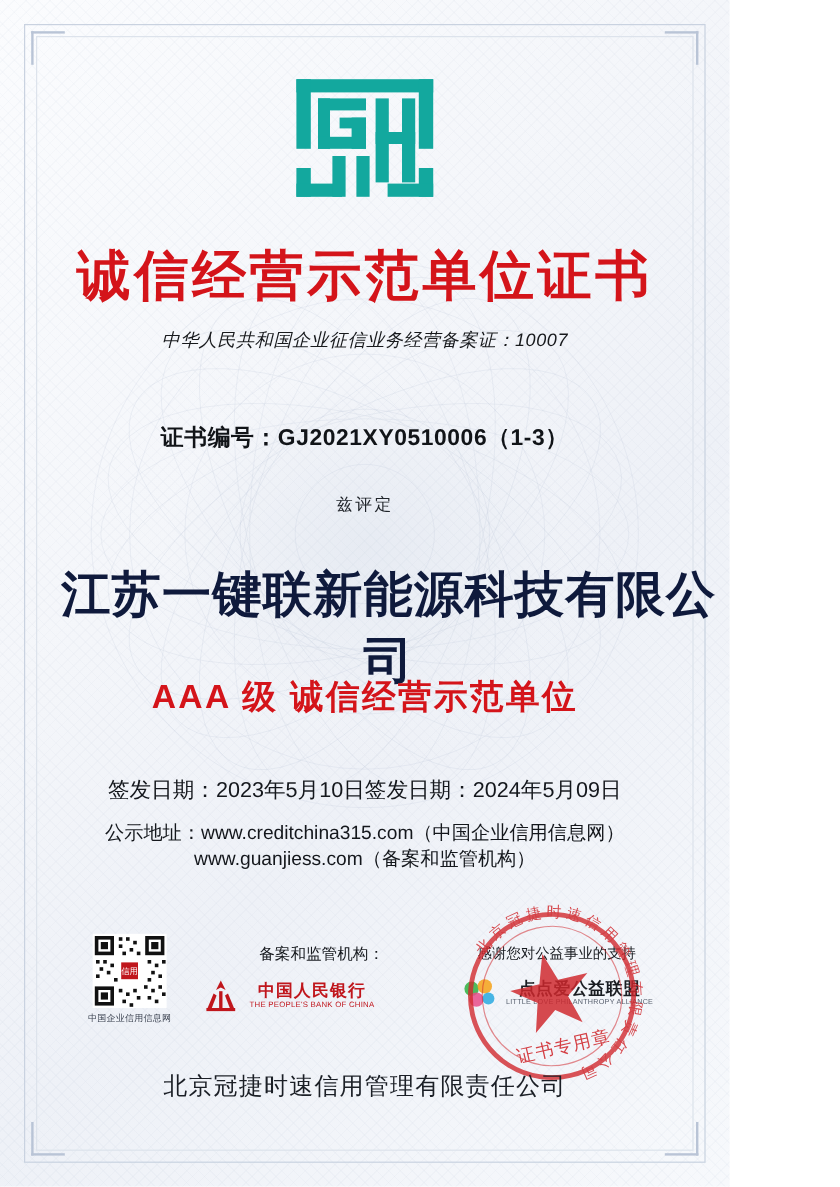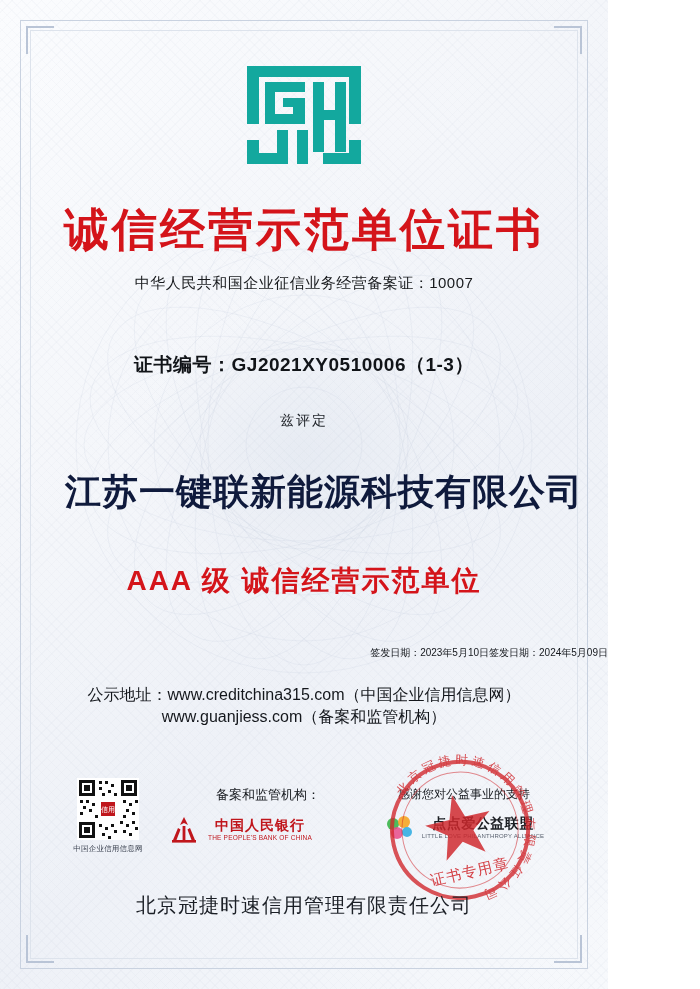--- a/index.html
+++ b/index.html
@@ -93,20 +93,21 @@
     font-family: "DejaVu Sans", "Liberation Sans", sans-serif;
   }
 
   .sub-record {
     position: absolute;
     top: 274px;
     left: 0; right: 0;
     font-size: 15px;
     color: #17191c;
     letter-spacing: 0.5px;
+    font-style: italic;
   }
 
   .cert-no {
     position: absolute;
     top: 352px;
     left: 0; right: 0;
     font-size: 19px;
     font-weight: bold;
     color: #111418;
     letter-spacing: 0.5px;
@@ -118,21 +119,21 @@
     left: 0; right: 0;
     font-size: 14px;
     color: #20242a;
     letter-spacing: 2px;
   }
 
   .company {
     position: absolute;
     top: 468px;
     left: 0; right: 0;
-    font-size: 36px;
+    font-size: 41px;
     font-weight: bold;
     color: #0f1a3c;
     letter-spacing: 1px;
     padding-left: 40px;
   }
 
   .award {
     position: absolute;
     top: 562px;
     left: 0; right: 0;
@@ -140,22 +141,22 @@
     font-weight: bold;
     color: #d4141a;
     letter-spacing: 2px;
   }
 
   .dates {
     position: absolute;
     top: 646px;
     left: 0; right: 0;
     display: flex;
-    justify-content: flex-end;
-    font-size: 10px;
+    justify-content: center;
+    font-size: 18px;
     color: #14171c;
   }
 
   .urls {
     position: absolute;
     top: 684px;
     left: 0; right: 0;
     font-size: 16px;
     color: #14171c;
     line-height: 22px;

